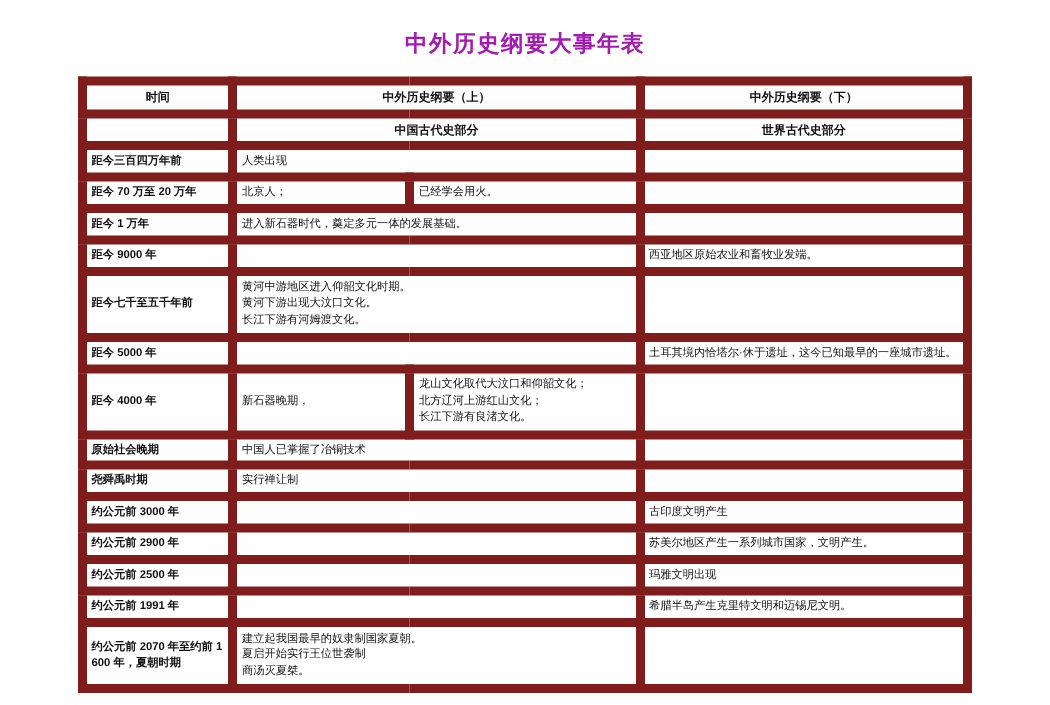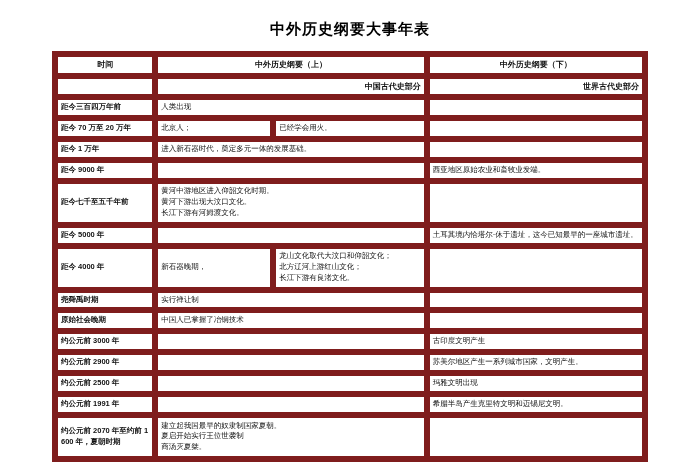--- a/index.html
+++ b/index.html
@@ -20,21 +20,21 @@
     height: 470px;
     box-sizing: border-box;
     padding: 14px 52px 0 52px;
   }
   .doc-title {
     text-align: center;
     font-size: 15px;
     font-weight: bold;
     letter-spacing: 1px;
     margin: 6px 0 12px 0;
-    color: #000000;
+    color: #a21caf;
   }
   table.timeline {
     width: 100%;
     border-collapse: collapse;
     table-layout: fixed;
     font-size: 7.5px;
     line-height: 1.45;
   }
   table.timeline td {
     border: 6px solid #7f1d1d;
@@ -48,21 +48,21 @@
   .col-left-rest { width: 26%; }
   .col-right { width: 37%; }
 
   .hdr {
     text-align: center;
     font-weight: bold;
     font-size: 8px;
     padding: 4px 3px;
   }
   .subhdr {
-    text-align: right;
+    text-align: center;
     font-weight: bold;
     font-size: 8px;
     padding: 3px;
   }
   .time-cell {
     font-weight: bold;
     font-size: 7.5px;
   }
   .cell-lines span {
     display: block;
@@ -156,32 +156,32 @@
           <td class="cell-lines">
             <span>龙山文化取代大汶口和仰韶文化；</span>
             <span>北方辽河上游红山文化；</span>
             <span>长江下游有良渚文化。</span>
           </td>
           <td class="cell-lines">
             <span></span>
           </td>
         </tr>
         <tr>
+          <td class="time-cell">原始社会晚期</td>
+          <td class="cell-lines" colspan="2">
+            <span>中国人已掌握了冶铜技术</span>
+          </td>
+          <td class="cell-lines">
+            <span></span>
+          </td>
+        </tr>
+        <tr>
           <td class="time-cell">尧舜禹时期</td>
           <td class="cell-lines" colspan="2">
             <span>实行禅让制</span>
-          </td>
-          <td class="cell-lines">
-            <span></span>
-          </td>
-        </tr>
-        <tr>
-          <td class="time-cell">原始社会晚期</td>
-          <td class="cell-lines" colspan="2">
-            <span>中国人已掌握了冶铜技术</span>
           </td>
           <td class="cell-lines">
             <span></span>
           </td>
         </tr>
         <tr>
           <td class="time-cell">约公元前 3000 年</td>
           <td class="cell-lines" colspan="2">
             <span></span>
           </td>

